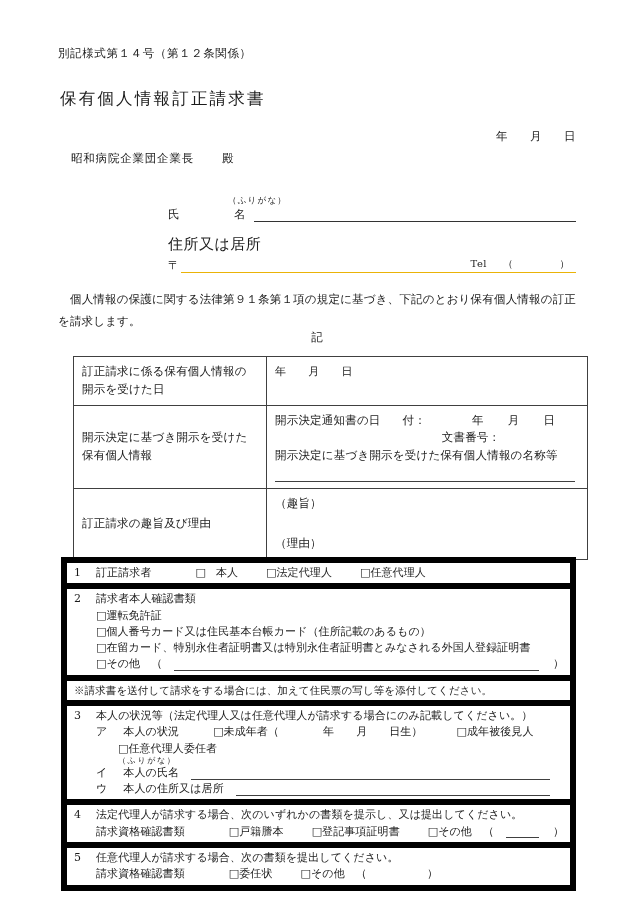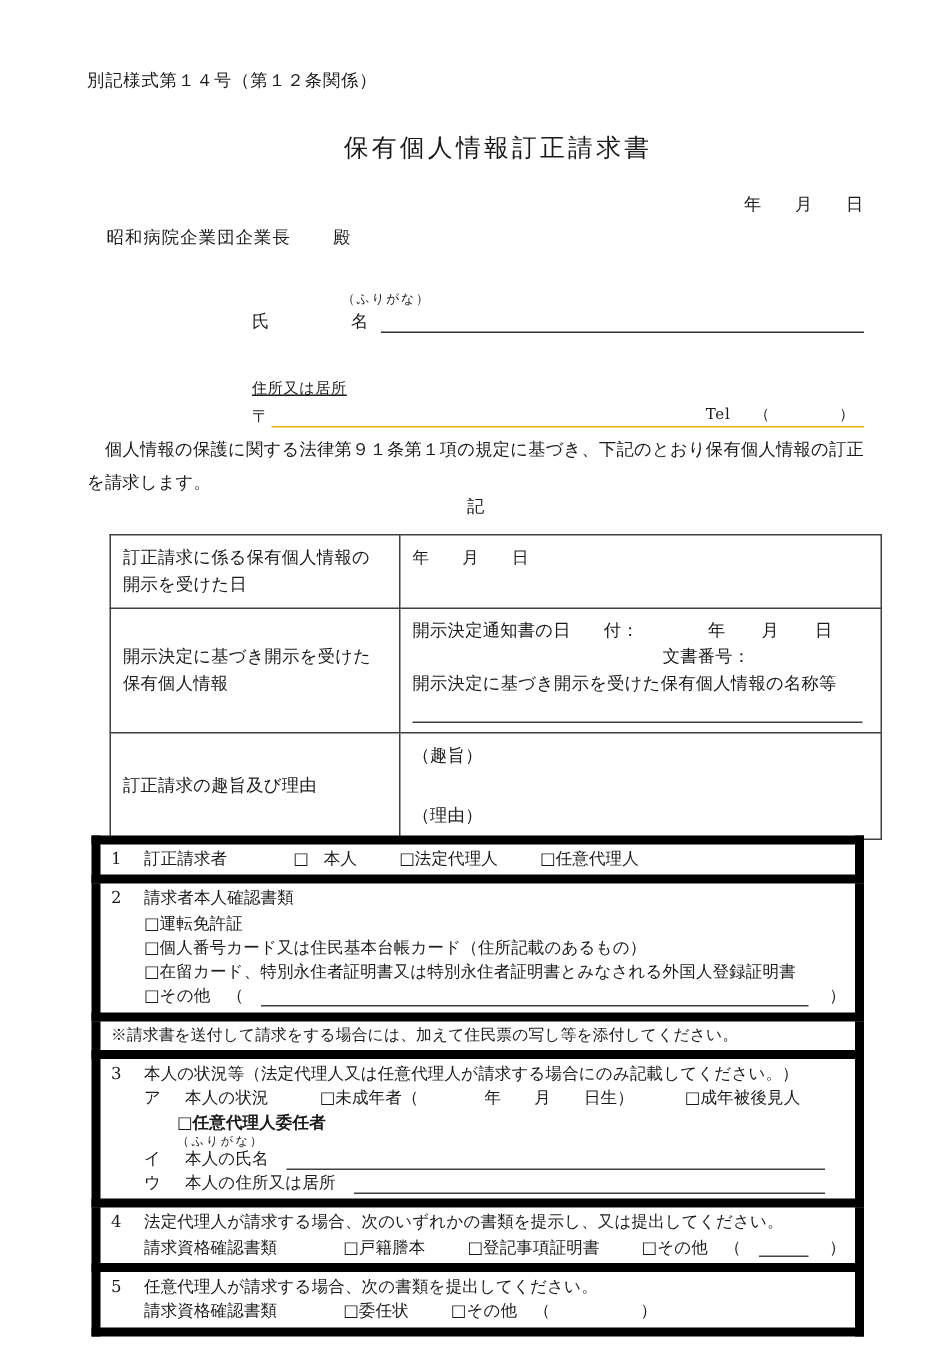--- a/index.html
+++ b/index.html
@@ -32,24 +32,23 @@
   .form-no {
     position: absolute;
     left: 0;
     top: 46px;
     font-size: 11.5px;
     letter-spacing: 0.6px;
     white-space: nowrap;
   }
   .doc-title {
     position: absolute;
-    left: 15px;
+    left: 2px;
     top: 88px;
     width: 518px;
-    text-align: center;
     font-size: 16.5px;
     letter-spacing: 2.2px;
   }
   .date-line {
     position: absolute;
     right: 0;
     top: 129px;
     font-size: 11.5px;
     letter-spacing: 0.5px;
   }
@@ -91,24 +90,23 @@
     padding-right: 8px;
     box-sizing: border-box;
     letter-spacing: 0.5px;
   }
   .rule {
     flex: 1 1 auto;
     border-bottom: 1px solid #333;
     height: 13px;
   }
   .lbl-addr {
-    font-size: 10px;
-    margin-top: 30px;
+    font-size: 15px;
+    margin-top: 13px;
     letter-spacing: 0.5px;
-    text-decoration: underline;
   }
   .row-postal {
     display: flex;
     align-items: flex-end;
     margin-top: 4px;
   }
   .postal-mark {
     font-size: 11.5px;
     flex: 0 0 auto;
     padding-right: 1px;
@@ -200,21 +198,21 @@
   }
   .tbl2 td {
     border: 6px solid #000000;
     padding: 2px 6px 2px 7px;
     vertical-align: top;
     line-height: 1.48;
     letter-spacing: 0.1px;
   }
   .num { display: inline-block; width: 22px; }
   .indent1 { padding-left: 22px; }
-  .indent2 { padding-left: 44px; font-weight: bold; }
+  .indent2 { padding-left: 44px; }
   .cb { letter-spacing: 0; }
   .sp10 { display: inline-block; width: 10px; }
   .sp16 { display: inline-block; width: 16px; }
   .sp22 { display: inline-block; width: 22px; }
   .sp28 { display: inline-block; width: 28px; }
   .sp34 { display: inline-block; width: 34px; }
   .sp44 { display: inline-block; width: 44px; }
   .note { font-size: 10.5px; }
   .fur-small {
     font-size: 8px;

